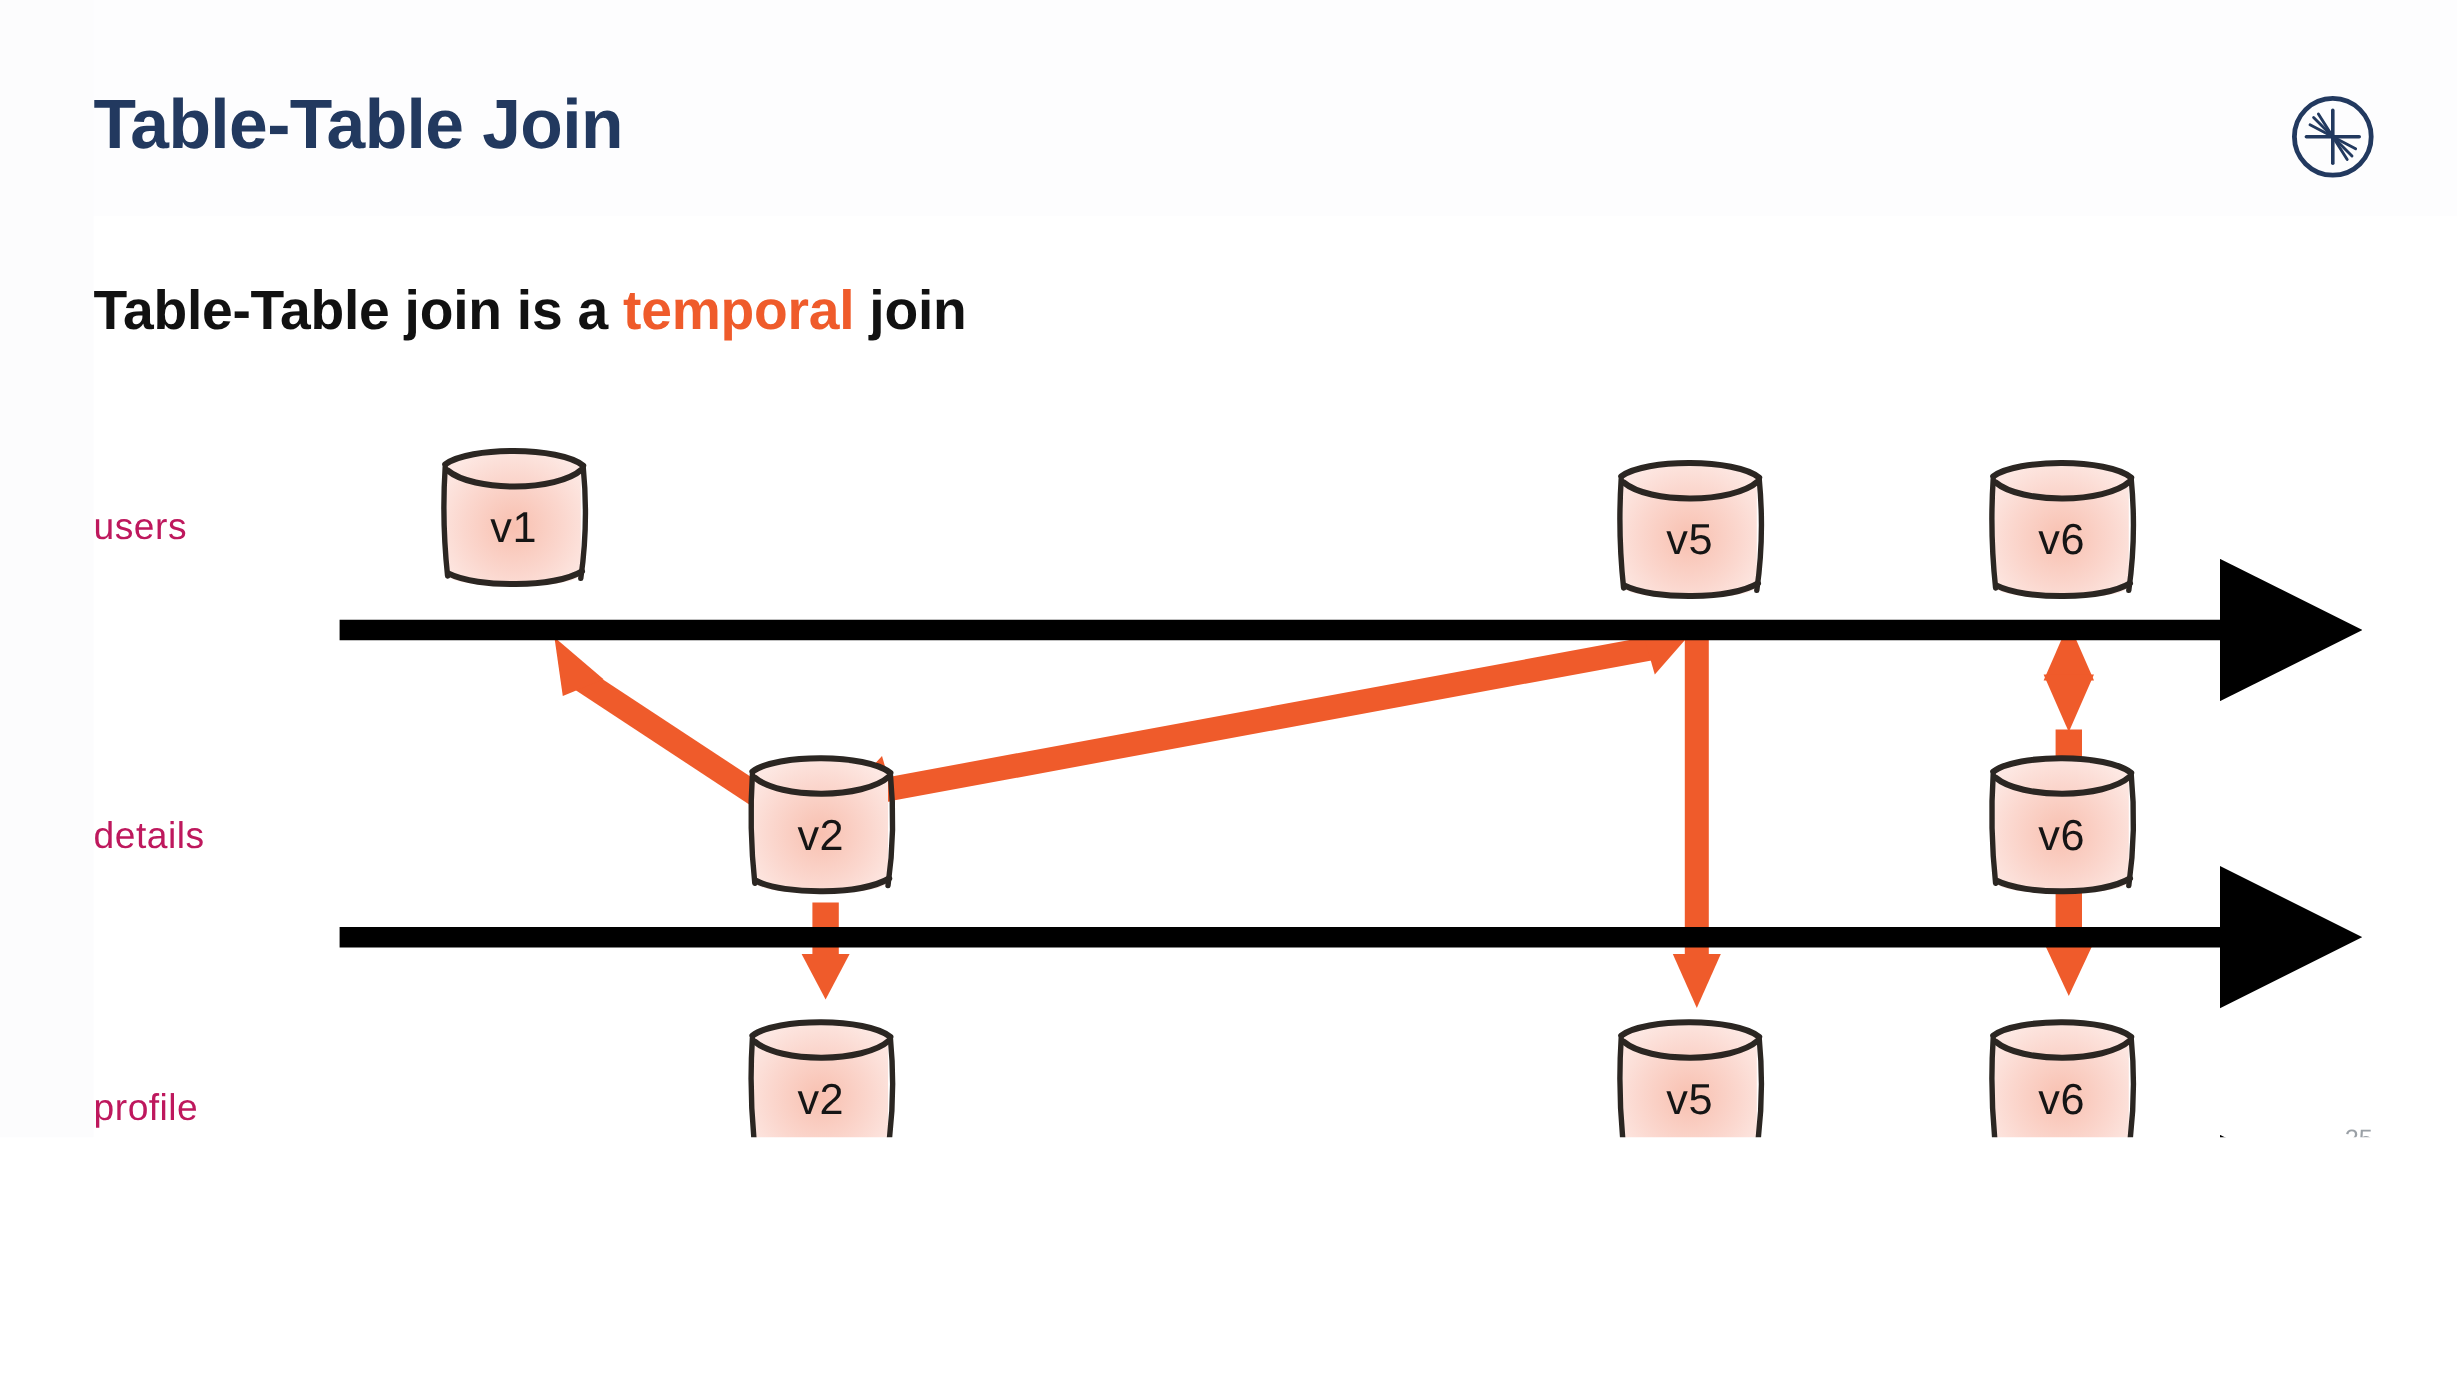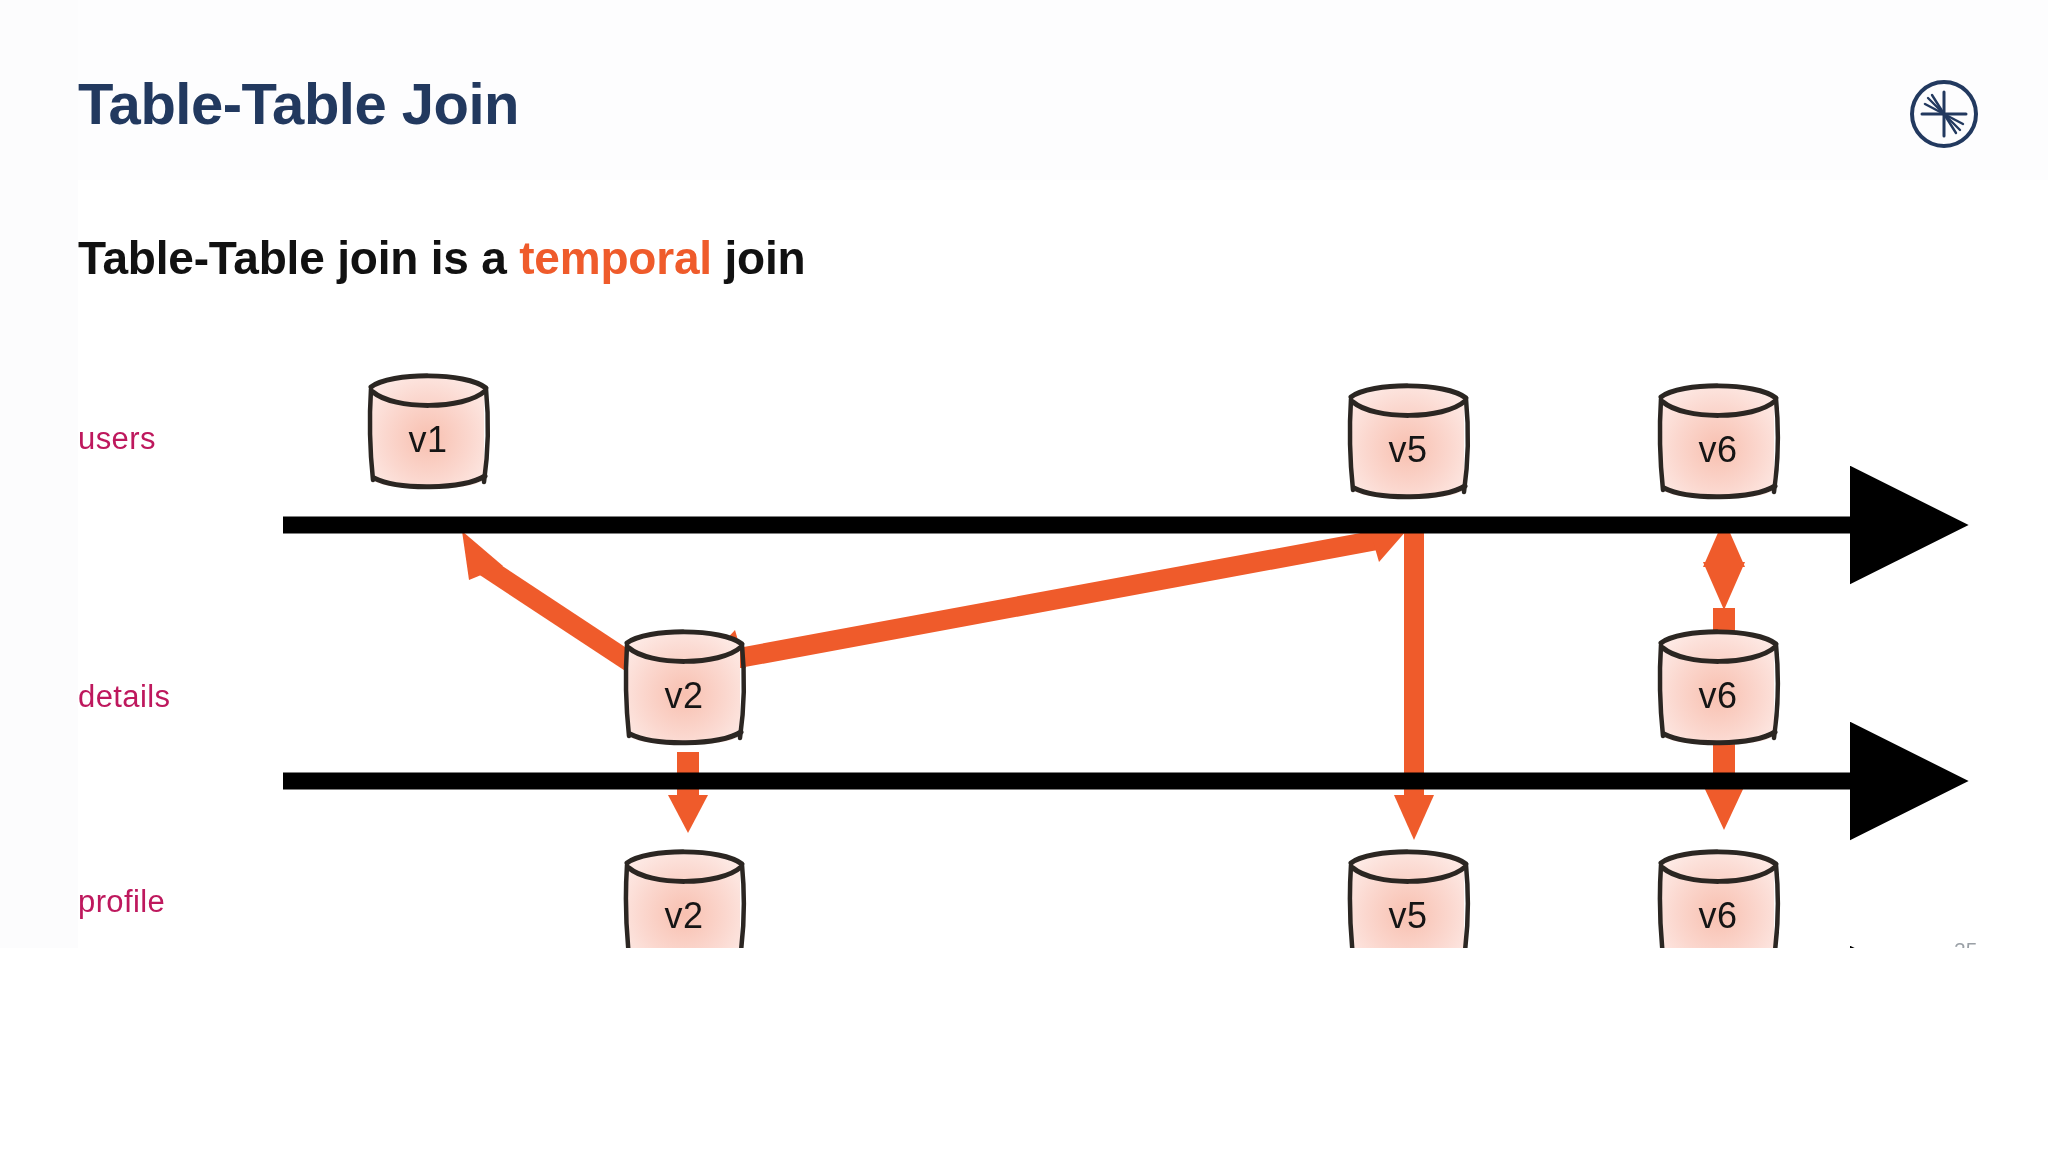--- a/index.html
+++ b/index.html
@@ -79,21 +79,21 @@
   .row-label {
     position: absolute;
     font-size: 31px;
     font-weight: 400;
     color: #be185d;
     letter-spacing: 0.4px;
     white-space: nowrap;
   }
   #label-users   { left: 78px; top: 421px; }
   #label-details { left: 78px; top: 663px; margin-top: 16px; }
-  #label-profile { left: 78px; top: 884px; }
+  #label-profile { left: 78px; top: 905px; }
 
   
   .db {
     position: absolute;
     width: 140px;
     height: 140px;
   }
   .db svg { display: block; width: 140px; height: 140px; }
   .db-label {
     position: absolute;

